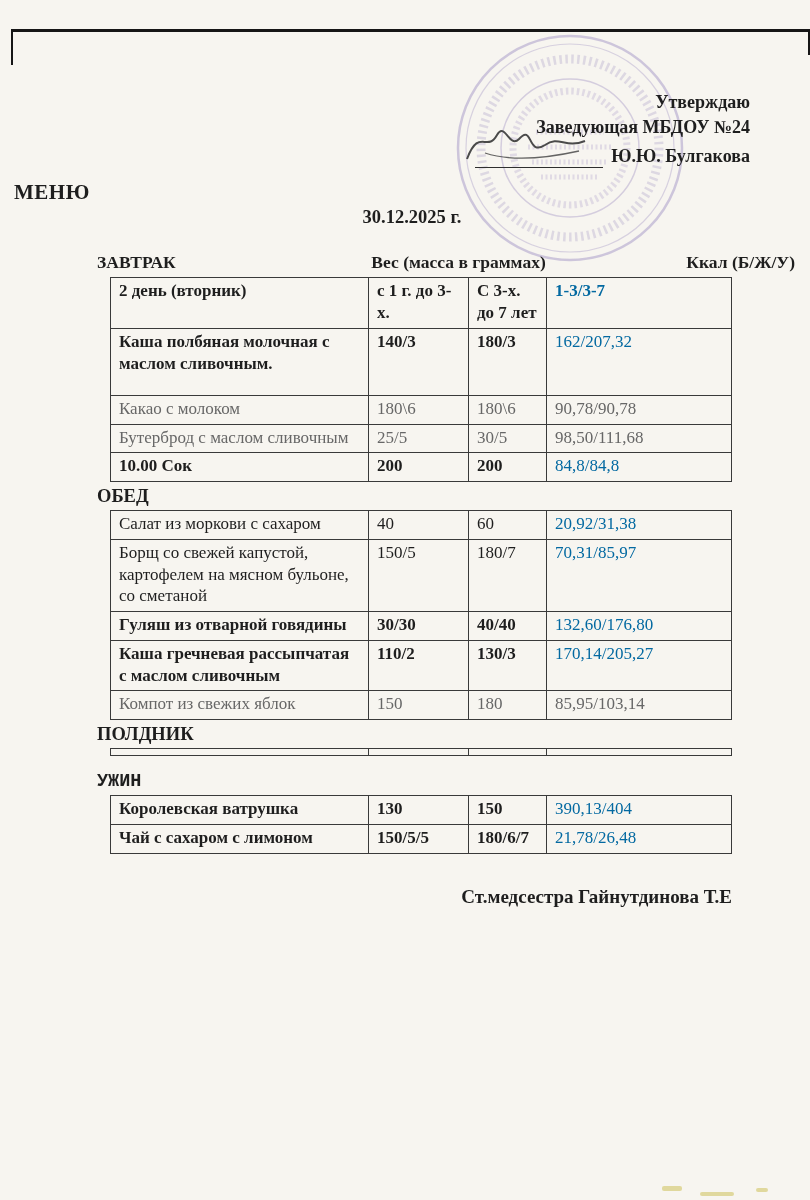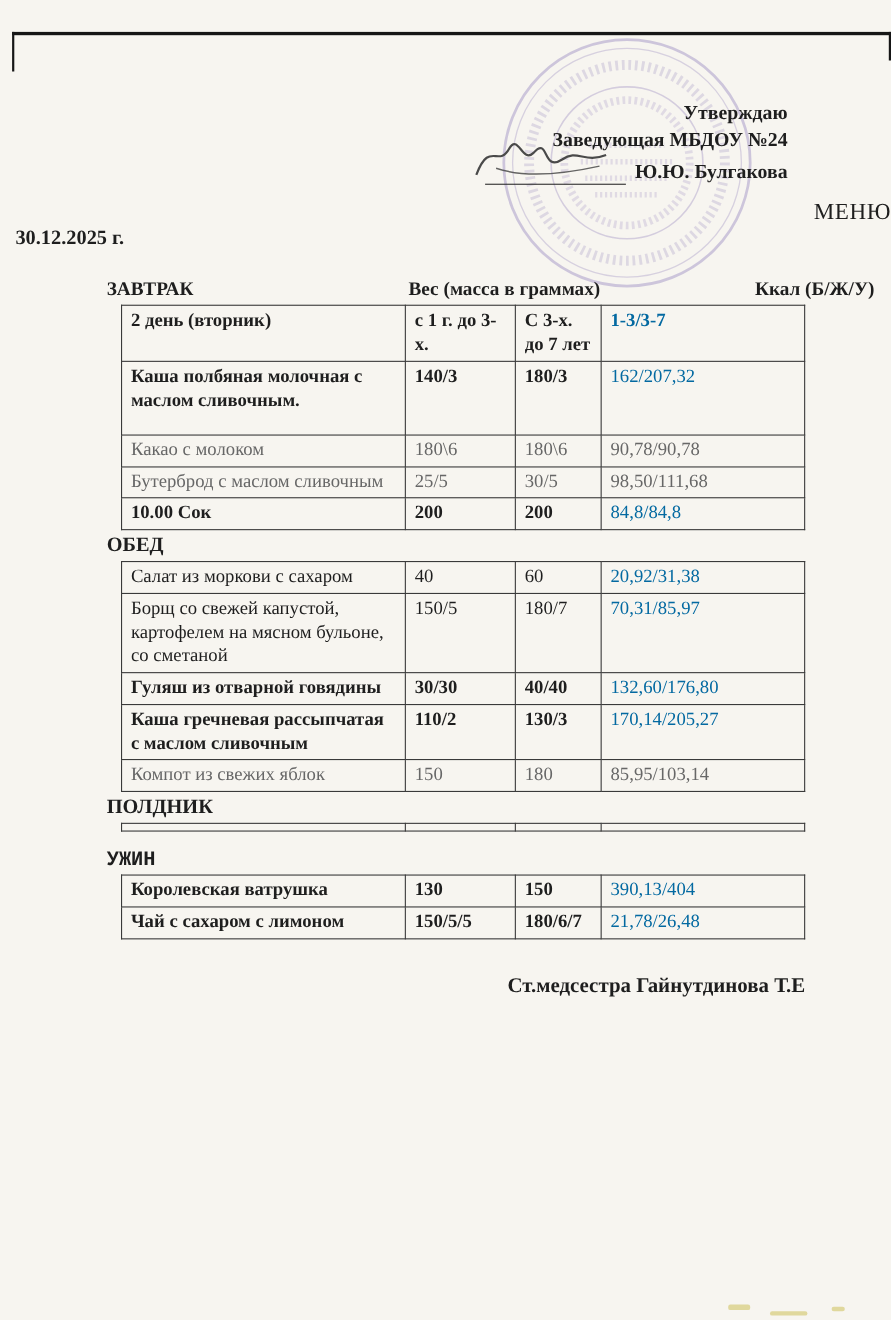--- a/index.html
+++ b/index.html
@@ -19,37 +19,37 @@
   .speck1 {left:662px; top:1186px; width:20px; height:5px;}
   .speck2 {left:700px; top:1192px; width:34px; height:4px;}
   .speck3 {left:756px; top:1188px; width:12px; height:4px;}
 
   
   .stamp {position:absolute; left:450px; top:28px; width:240px; height:240px; z-index:0;}
 
   
   .approval {
     position:relative; z-index:1;
-    margin-top:90px; padding-right:94px;
+    margin-top:90px; padding-right:60px;
     text-align:right;
     font-size:18px; font-weight:600; line-height:1.38;
   }
   .sig-row {display:flex; justify-content:flex-end; align-items:flex-end; gap:8px; margin-top:4px;}
   .sig-wrap {position:relative; display:inline-block; width:128px; height:20px; border-bottom:1.6px solid #2e2e2e;}
   .signature {position:absolute; left:-14px; top:-30px; width:140px; height:52px;}
 
   .title {
     position:relative; z-index:1;
-    margin-top:12px; text-align:right;
-    font-size:21px; font-weight:normal; letter-spacing:.5px;
+    margin-top:12px; text-align:left;
+    font-size:21px; font-weight:bold; letter-spacing:.5px;
     padding-left:14px;
   }
   .date {
     position:relative; z-index:1;
-    margin-top:2px; 
+    margin-top:2px; text-align:center;
     font-size:18.5px; font-weight:bold; padding-left:14px;
   }
 
   .content {position:relative; z-index:1; width:698px; margin:24px 0 0 97px;}
 
   .caption {display:flex; align-items:baseline; font-weight:bold; font-size:17.5px; margin-bottom:4px;}
   .cap-mid {margin:0 auto; padding-left:55px;}
 
   table.menu-table {
     border-collapse:collapse; table-layout:fixed;

